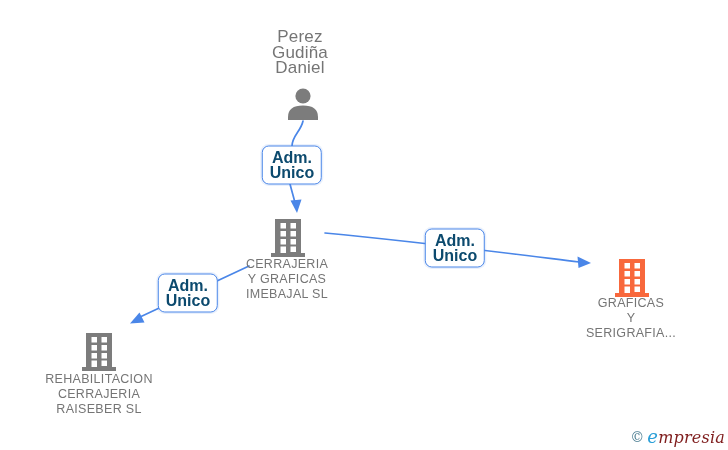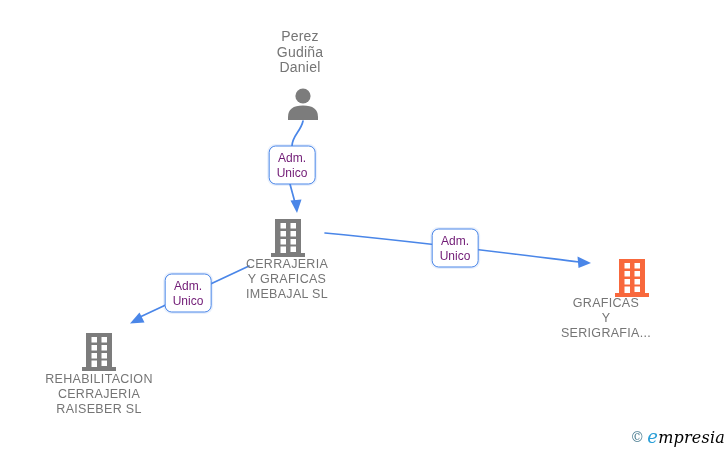--- a/index.html
+++ b/index.html
@@ -6,37 +6,38 @@
   #canvas{
     position:relative;width:728px;height:450px;background:#ffffff;
     overflow:hidden;font-family:"Liberation Sans", sans-serif;
   }
   #edges{position:absolute;left:0;top:0;width:728px;height:450px;}
   .node-label{
     position:absolute;transform:translateX(-50%);
     text-align:center;color:#757575;white-space:pre-line;
     font-size:12.5px;line-height:15px;letter-spacing:.3px;
   }
-  .person-label{font-size:14px;line-height:15.5px;letter-spacing:.2px;}
+  .person-label{font-size:17px;line-height:15.5px;letter-spacing:.2px;}
   .icon-wrap{position:absolute;}
   .edge-badge{
     position:absolute;transform:translate(-50%,-50%);
     background:#ffffff;border:1.7px solid #4a86e8;border-radius:7px;
-    color:#701a75;font-size:12px;line-height:14.5px;text-align:center;
+    color:#0c4a6e;font-size:16px;line-height:14.5px;text-align:center;
     padding:4px 7px;white-space:pre-line;
     box-shadow:0 0 0 1.5px rgba(74,134,232,0.12);
+    font-weight:bold;
   }
   #watermark{
     position:absolute;right:3px;bottom:3px;
     font-family:"DejaVu Serif", serif;font-style:italic;font-size:16px;
     letter-spacing:.2px;cursor:pointer;
   }
   #watermark .copy{color:#4d7f93;font-style:normal;font-size:14px;vertical-align:1px;margin-right:3px;}
   #watermark .brand-e{color:#2a9fd8;font-size:18px;}
-  #watermark .brand-rest{color:#000000;}
+  #watermark .brand-rest{color:#7f1d1d;}
 </style>
 </head>
 <body>
 
 <div id="canvas">
 
   <svg id="edges" viewBox="0 0 728 450">
     <g fill="none" stroke-width="1.7" stroke-linecap="round">
       <path d="M303,121 C301,131 292,136 292,146" stroke="#4a86e8"></path>
       <path d="M290,184 C292,192 294,198 295.5,205" stroke="#4a86e8"></path>
@@ -124,21 +125,21 @@
         <rect x="19.5" y="4" width="5.5" height="5.5"></rect>
         <rect x="9.5" y="12" width="5.5" height="5.5"></rect>
         <rect x="19.5" y="12" width="5.5" height="5.5"></rect>
         <rect x="9.5" y="20" width="5.5" height="5.5"></rect>
         <rect x="19.5" y="20" width="5.5" height="5.5"></rect>
         <rect x="9.5" y="27.5" width="5.5" height="6.5"></rect>
         <rect x="19.5" y="27.5" width="5.5" height="5.5"></rect>
       </g>
     </svg>
   </div>
-  <div class="node-label" style="left:606px;top:296px;">GRAFICAS
+  <div class="node-label" style="left:631px;top:296px;">GRAFICAS
 Y
 SERIGRAFIA...</div>
 
   <div id="watermark">
     <span class="copy">©</span><span class="brand-e">e</span><span class="brand-rest">mpresia</span>
   </div>
 
 </div>
 
 </body></html>

